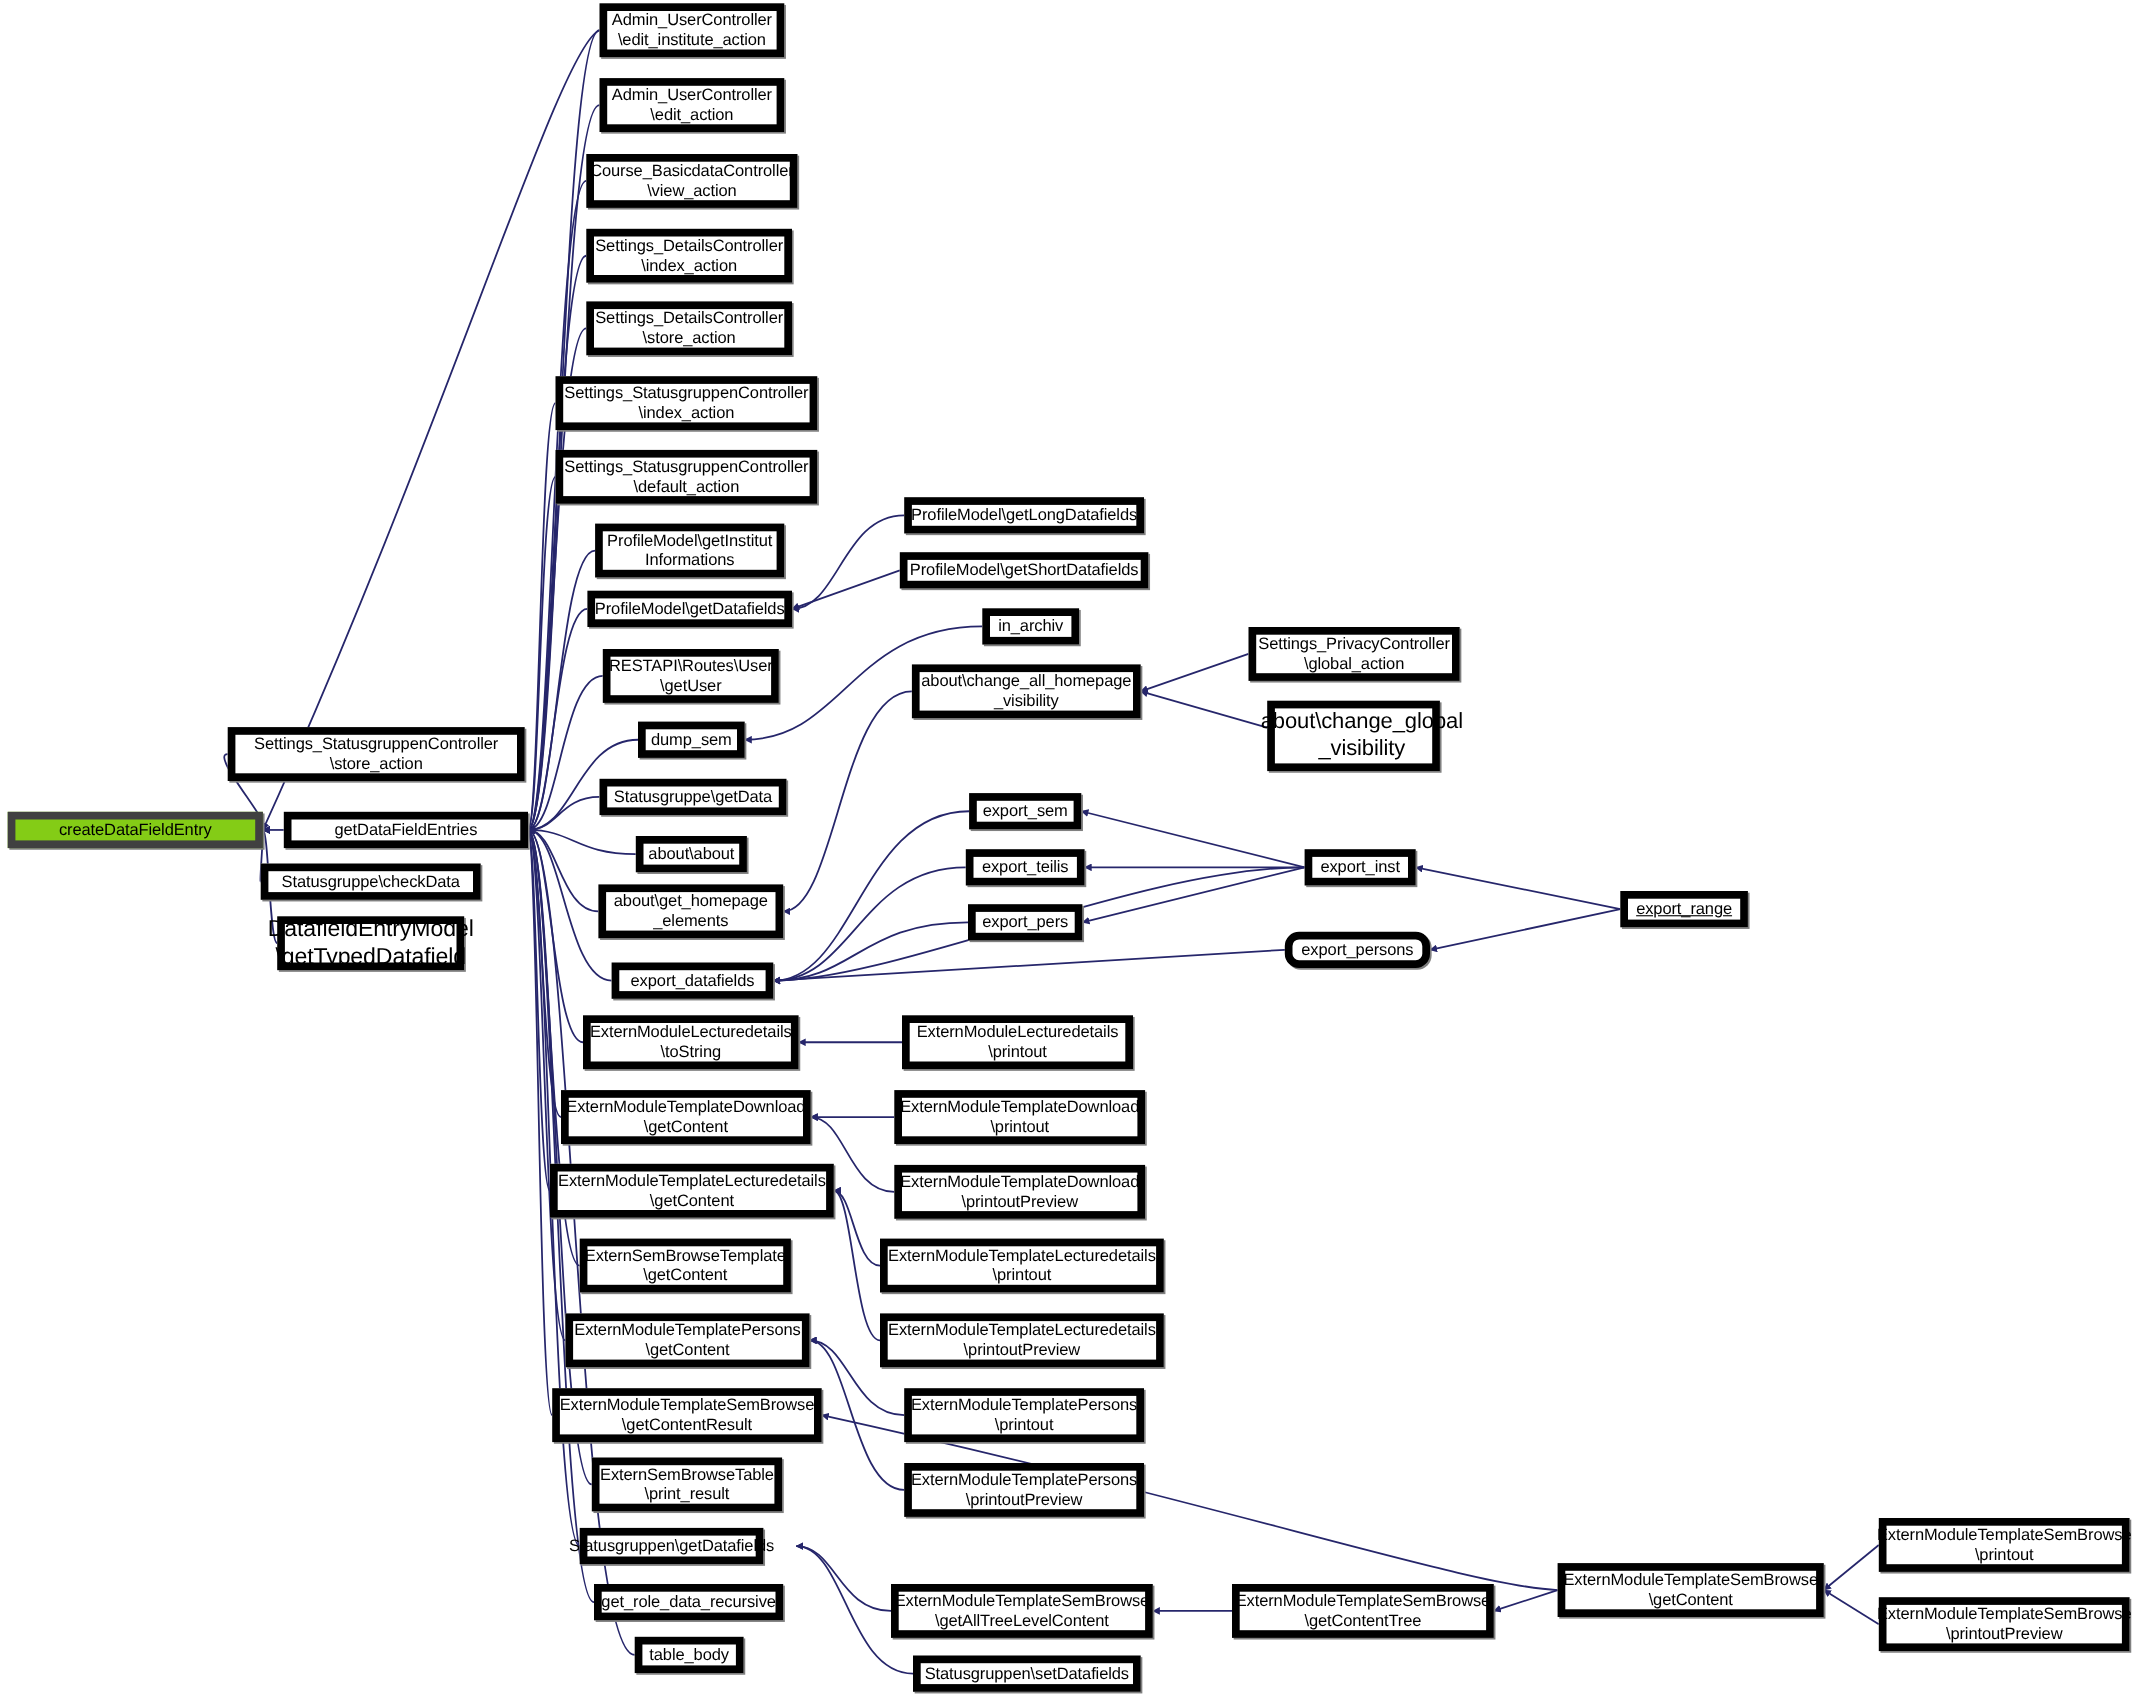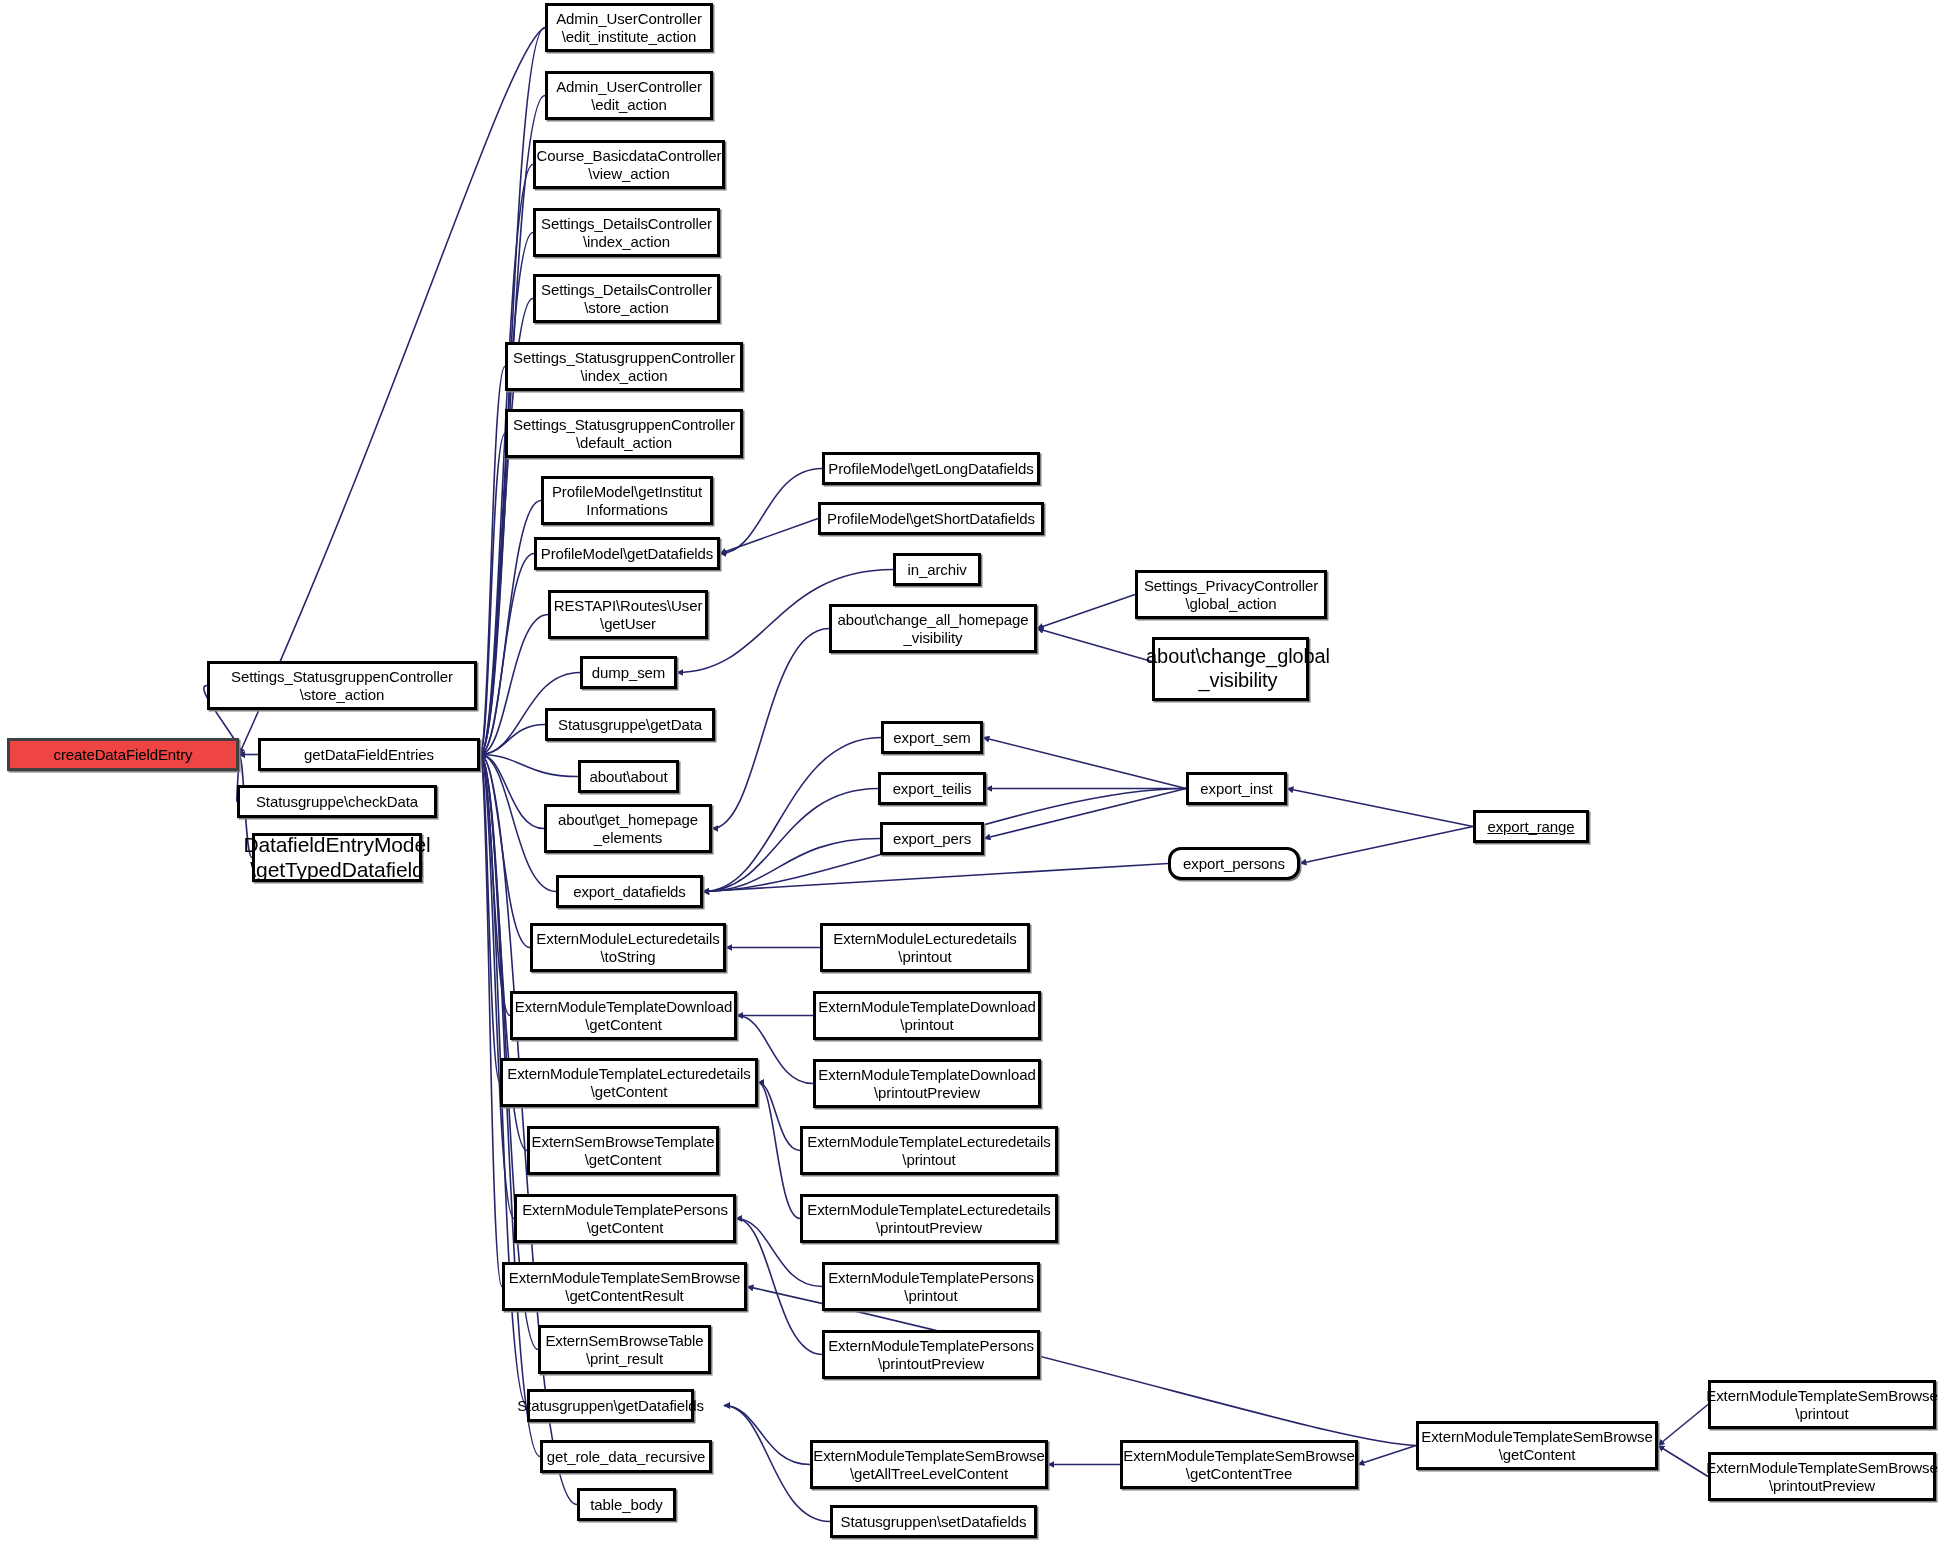--- a/index.html
+++ b/index.html
@@ -20,35 +20,35 @@
     position: absolute;
     left: 0;
     top: 0;
     width: 1939px;
     height: 1541px;
     pointer-events: none;
   }
   .node {
     position: absolute;
     box-sizing: border-box;
-    border: 3px solid #000000;
+    border: 7px solid #000000;
     background: #ffffff;
     color: #000000;
     display: flex;
     align-items: center;
     justify-content: center;
     text-align: center;
     line-height: 1.18;
     white-space: pre-line;
     letter-spacing: -0.1px;
     box-shadow: 1.5px 1.5px 0 0 #808080;
     z-index: 5;
   }
   .node.root {
-    background: #ef4444;
+    background: #84cc16;
     border-color: #404040;
   }
   .node-label {
     display: block;
     white-space: pre-line;
     padding: 0 3px;
   }
 </style>
 </head>
 <body>

